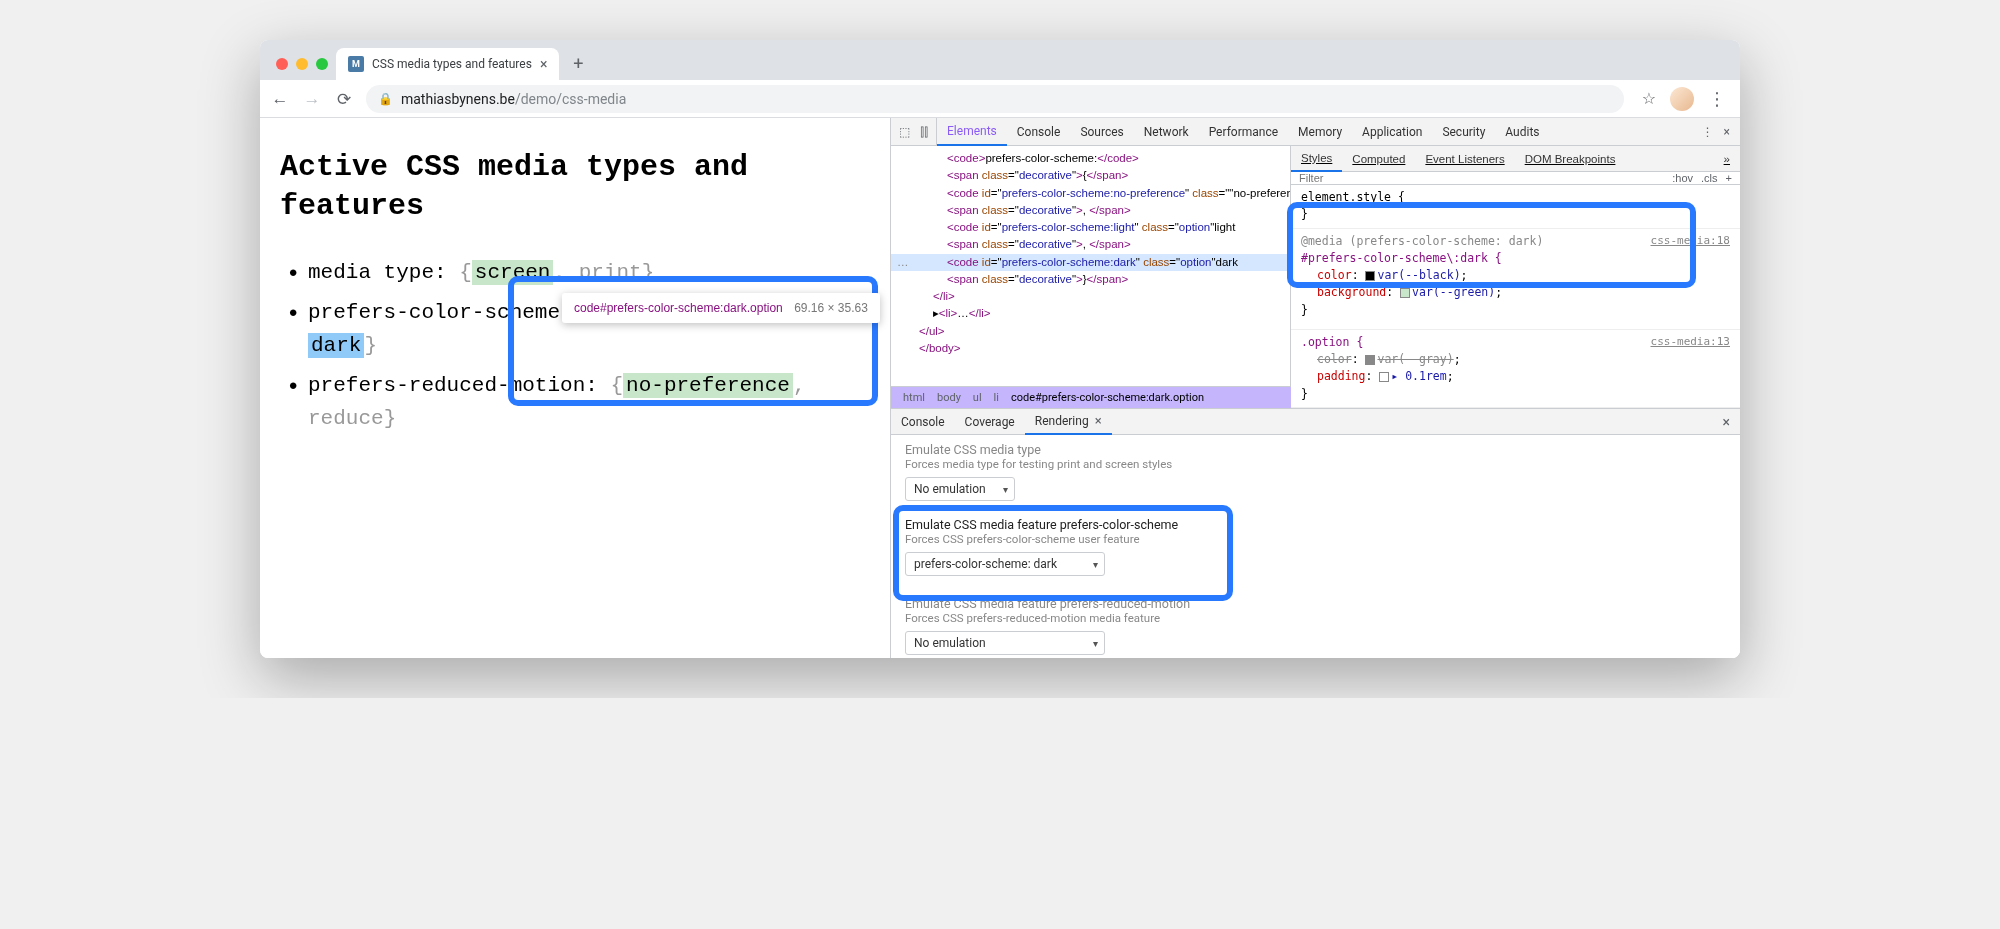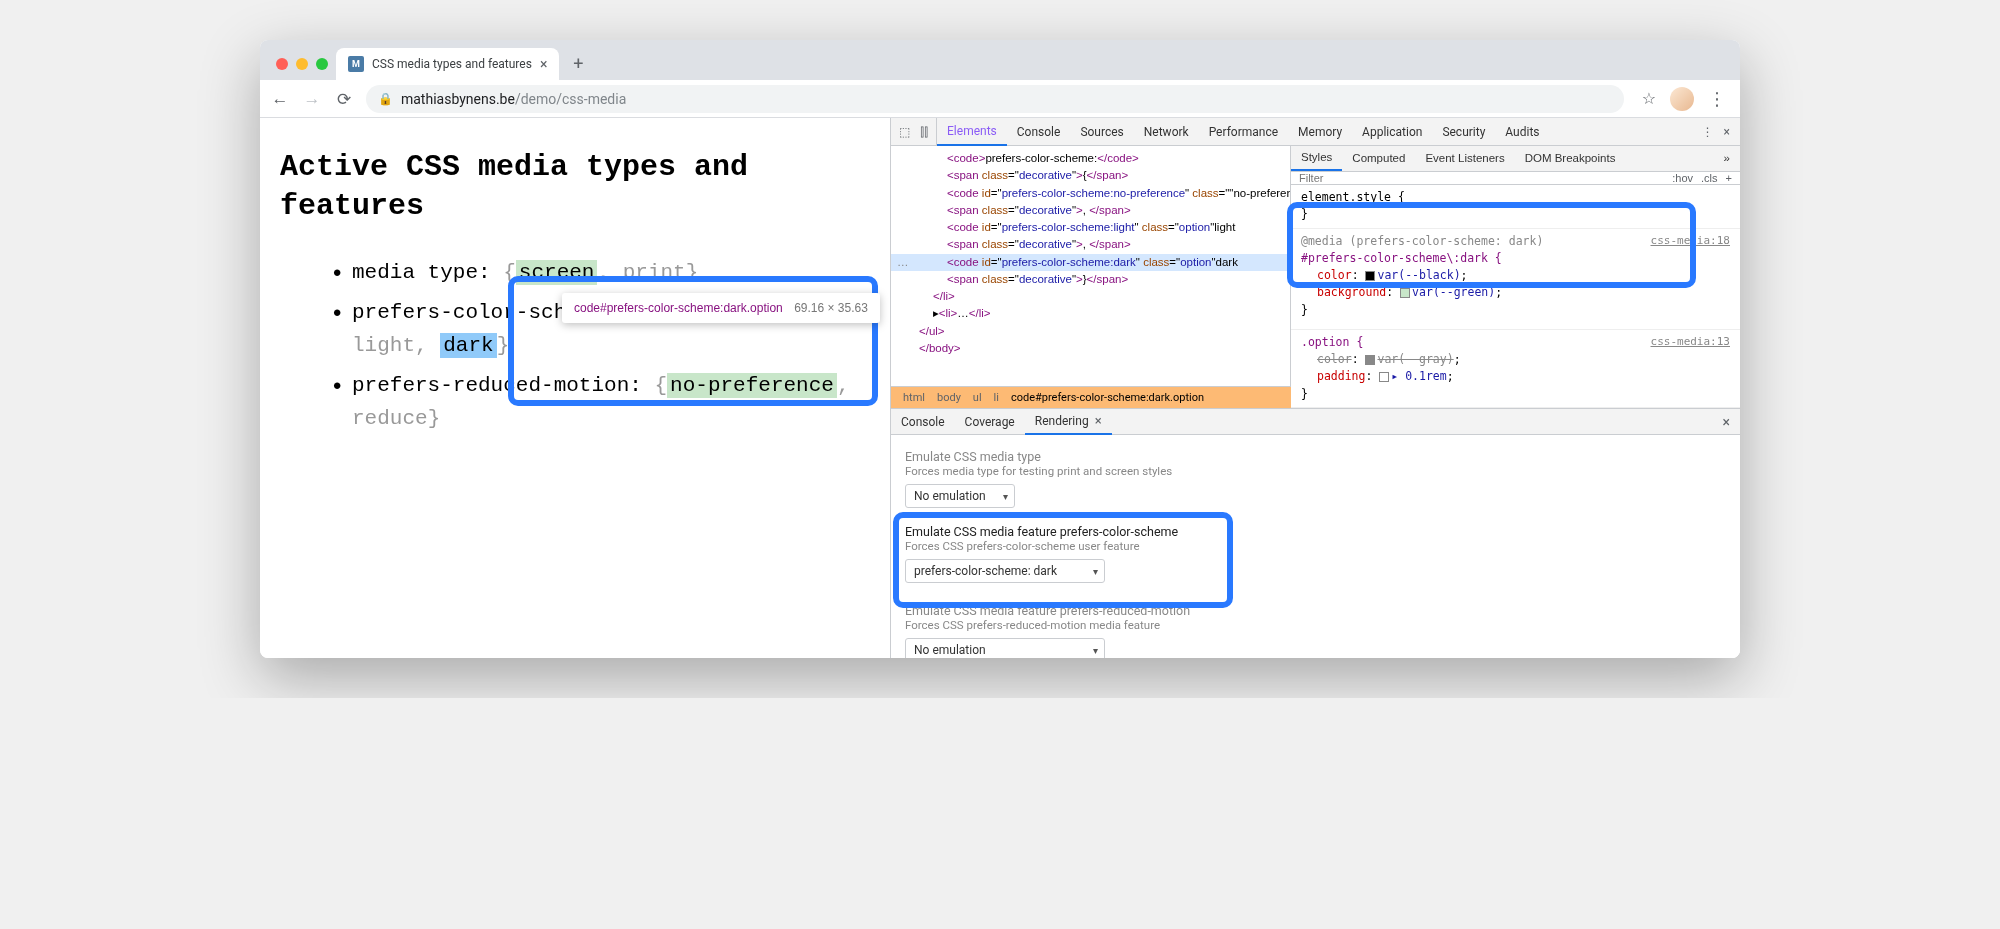--- a/index.html
+++ b/index.html
@@ -78,21 +78,21 @@
     .content-area { display: flex; height: 540px; background:#fff; }
     .page {
       width: 630px;
       padding: 30px 20px;
       font-family: "Courier New", monospace;
       color: #000;
       position: relative;
     }
     .page h1 { font-size: 30px; font-weight: bold; margin-bottom: 30px; line-height:1.3; }
     .page ul { list-style: none; padding-left: 28px; }
-    .page li { font-size: 21px; margin-bottom: 6px; position:relative; line-height:1.6;margin-left:44px; }
+    .page li { font-size: 21px; margin-bottom: 6px; position:relative; line-height:1.6; }
     .page li::before { content:"•"; position:absolute; left:-22px; font-size:24px; }
     .gray { color: #999; }
     .hl-green { background: #c8e6c9; padding: 1px 3px; }
     .hl-blue { background: #90caf9; padding: 1px 3px; }
 
     .annot-box {
       position: absolute;
       border: 6px solid #2979ff;
       border-radius: 10px;
       pointer-events: none;
@@ -121,47 +121,47 @@
 
     .dt-main { display:flex; flex:1; min-height:0; }
     .dom-panel { width:400px; border-right:1px solid #cacdd1; overflow:auto; font-family:Liberation Sans, sans-serif; font-size:11.5px; padding:4px 0; line-height:1.5; }
     .dom-line { padding:0 8px 0 28px; white-space:nowrap; }
     .dom-line.sel { background:#d4e7fe; position:relative; }
     .dom-line.sel::before { content:"…"; position:absolute; left:6px; color:#888; }
     .t-tag { color:#881280; }
     .t-attr { color:#994500; }
     .t-val { color:#1a1aa6; }
     .t-text { color:#000; }
-    .crumb-bar { border-top:1px solid #cacdd1; height:22px; display:flex; align-items:center; font-size:11px; padding:0 8px; color:#5f6368; gap:4px; background:#fdba74;}
+    .crumb-bar { border-top:1px solid #cacdd1; height:22px; display:flex; align-items:center; font-size:11px; padding:0 8px; color:#5f6368; gap:4px; background:#c4b5fd;}
     .crumb { padding:0 4px; cursor:pointer; }
     .crumb.active { color:#000; }
 
     .styles-panel { flex:1; display:flex; flex-direction:column; font-family:Menlo,monospace; font-size:11.5px; position:relative; }
-    .styles-tabs { display:flex; border-bottom:1px solid #cacdd1; height:26px; background:#f3f3f3; align-items:flex-end; font-family:-apple-system,sans-serif;}
+    .styles-tabs { display:flex; border-bottom:1px solid #cacdd1; height:26px; background:#f3f3f3; align-items:flex-start; font-family:-apple-system,sans-serif;text-decoration:underline;}
     .styles-tab { padding:0 10px; height:26px; display:flex; align-items:center; font-size:11.5px; color:#333; cursor:pointer;}
     .styles-tab.active { border-bottom:2px solid #1a73e8; }
     .styles-filter { display:flex; border-bottom:1px solid #cacdd1; height:24px; align-items:center; }
     .styles-filter input { flex:1; border:none; padding:0 8px; font-size:11px; outline:none; font-family:-apple-system,sans-serif; }
     .styles-filter .opts { display:flex; gap:8px; padding:0 8px; font-size:11px; color:#5f6368; font-family:-apple-system,sans-serif;}
     .style-block { padding:4px 10px; border-bottom:1px solid #eee; line-height:1.5; position:relative;}
     .style-src { position:absolute; right:10px; top:4px; color:#888; text-decoration:underline; font-size:11px; }
     .css-sel { color:#881280; }
     .css-prop { color:#c80000; margin-left:16px; }
     .css-val { color:#1a1aa6; }
     .swatch { display:inline-block; width:10px; height:10px; border:1px solid #888; vertical-align:middle; margin-right:2px;}
     .strike { text-decoration:line-through; color:#888; }
 
     .drawer { border-top:1px solid #cacdd1; background:#fff; display:flex; flex-direction:column; height:250px; position:relative;}
     .drawer-tabs { display:flex; height:26px; border-bottom:1px solid #cacdd1; background:#f3f3f3; align-items:center; font-size:12px;}
     .drawer-tab { padding:0 10px; height:26px; display:flex; align-items:center; color:#333; cursor:pointer;}
     .drawer-tab.active { border-bottom:2px solid #1a73e8; }
     .drawer-close { margin-left:6px; color:#5f6368; font-size:13px; cursor:pointer;}
     .drawer-x { margin-left:auto; padding:0 10px; color:#5f6368; cursor:pointer; font-size:14px;}
     .drawer-body { padding:6px 14px; font-size:12px; color:#333; overflow:auto; }
-    .drawer-section-title { color:#222; font-size:12.5px; margin-top:8px;}
+    .drawer-section-title { color:#222; font-size:12.5px; margin-top:1px;}
     .drawer-section-desc { color:#888; font-size:11.5px; margin-bottom:6px;}
     .drawer-select { border:1px solid #cacdd1; border-radius:3px; padding:4px 20px 4px 8px; font-size:12px; background:#fff; display:inline-flex; align-items:center; gap:6px; cursor:pointer; position:relative;}
     .drawer-select::after { content:"▾"; position:absolute; right:6px; font-size:10px; color:#555;}
   </style>
 </head>
 <body>
 
 <div class="window">
 
   <div class="tab-bar">

